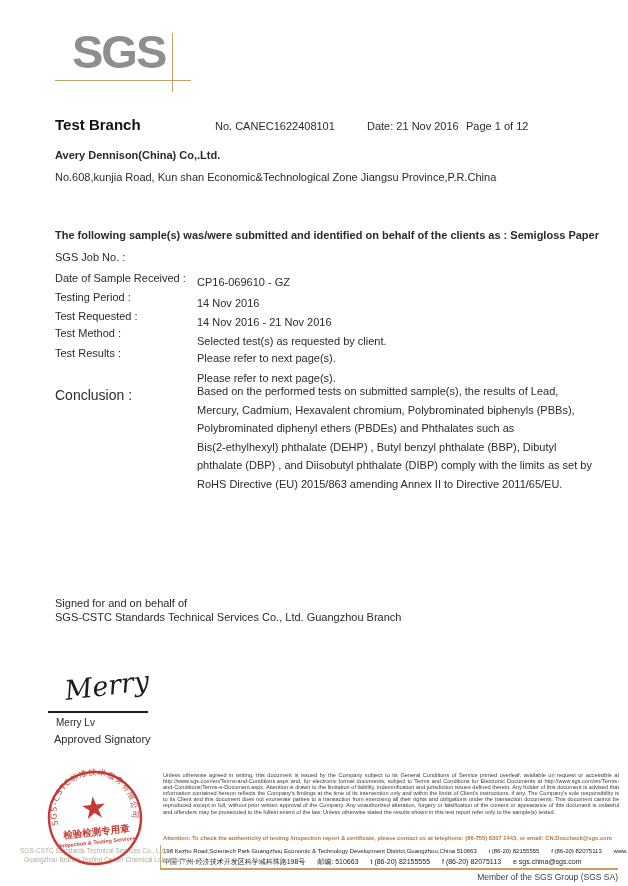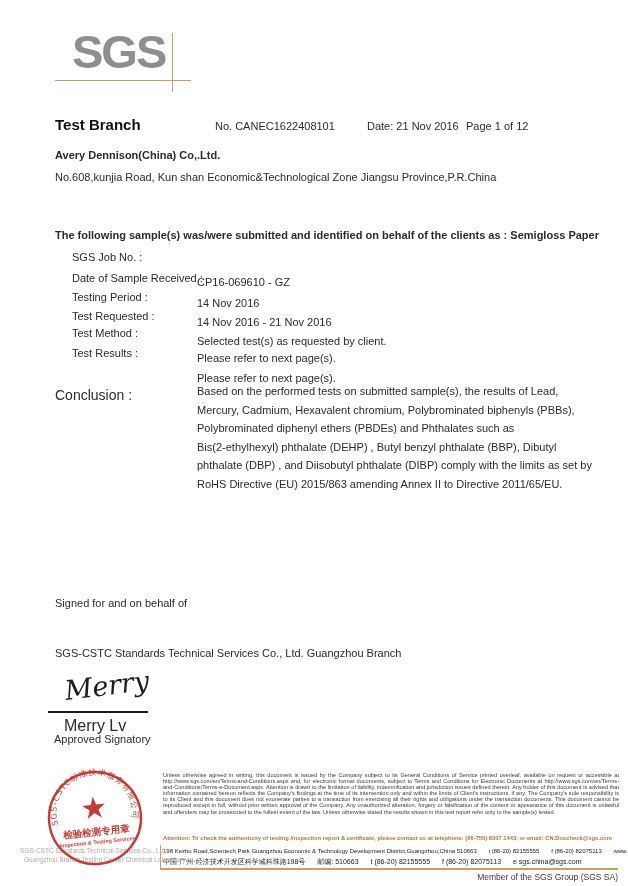--- a/index.html
+++ b/index.html
@@ -21,37 +21,37 @@
   .title { left:55px; top:116px; font-size:15px; font-weight:bold; color:#111; }
   .report-no { left:215px; top:120px; font-size:11px; }
   .hdr-date  { left:367px; top:120px; font-size:11px; }
   .hdr-page  { left:458px; top:120px; font-size:11px;margin-left:8px; }
 
   .client-name    { left:55px; top:149px; font-size:11px;font-weight:bold; }
   .client-address { left:55px; top:171px; font-size:11px; }
   .intro          { left:55px; top:229px; font-size:11px;font-weight:bold; }
 
   .field-row { left:0; width:628px; font-size:11px; }
-  .flabel { position:absolute; left:72px; white-space:nowrap; }
+  .flabel { position:absolute; left:55px; white-space:nowrap; }
   .fvalue { position:absolute; left:197px; white-space:nowrap;margin-top:25px; }
   .row0 { top:251px; } .row1 { top:272px; } .row2 { top:291px; }
   .row3 { top:310px; } .row4 { top:327px; } .row5 { top:347px; }
 
   .conclusion-label { left:55px; top:387px; font-size:14px;text-align:center; }
   .conclusion-text  {
     left:197px; top:366px; width:410px; font-size:11px;
     line-height:18.6px; white-space:pre-line;margin-top:16px;
   }
 
   .signed1 { left:55px; top:597px; font-size:11px; }
-  .signed2 { left:55px; top:611px; font-size:11px;margin-top:36px; }
+  .signed2 { left:55px; top:611px; font-size:11px; }
 
   .handwriting-svg { left:52px; top:664px; }
   .sig-line  { left:48px; top:711px; width:100px; height:2px; background:#1d1d1d; }
-  .sig-name  { left:64px; top:717px; font-size:16px; }
+  .sig-name  { left:56px; top:717px; font-size:10px; }
   .sig-title { left:44px; top:733px; font-size:11px;margin-left:10px; }
 
   
   .stamp-caption1 { left:20px; top:847px; width:150px; font-size:6.5px; color:#b2aba1; z-index:1; white-space:nowrap; }
   .stamp-caption2 { left:24px; top:856px; width:150px; font-size:6.5px; color:#b2aba1; z-index:1; white-space:nowrap; }
   .stamp-svg { left:40px; top:763px; z-index:2; transform:rotate(-6deg); }
 
   .disclaimer {
     left:163px; top:772px; width:456px;
     font-size:5.6px; line-height:6.1px; text-align:justify; color:#3c3c3c;

